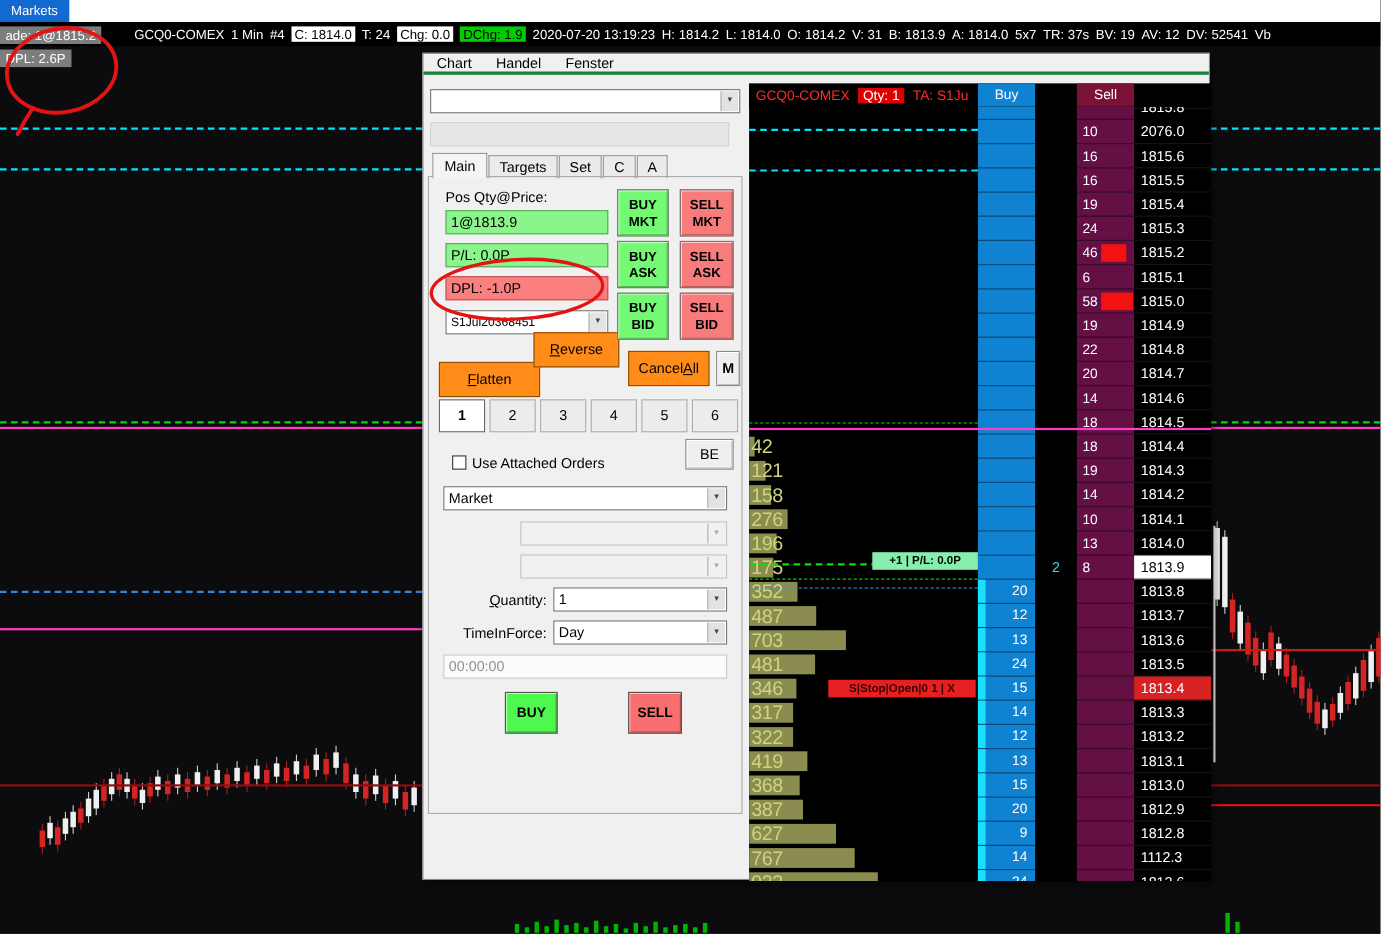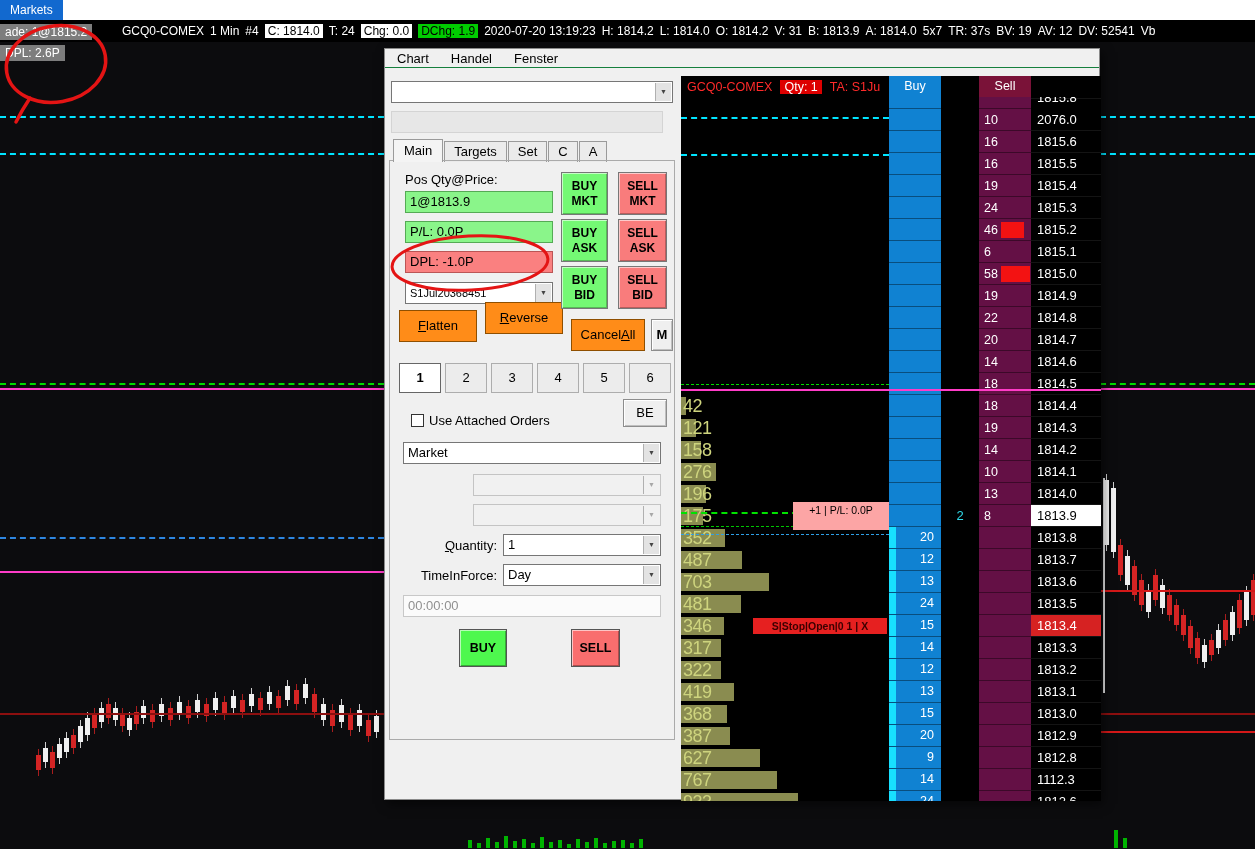--- a/index.html
+++ b/index.html
@@ -28,21 +28,21 @@
   #topbar span { flex:0 0 auto; }
   #trade-overlay-label { position:absolute; left:0; top:24px; background:#7d7d7d; color:#fff; font-size:12px;
      padding:1px 5px; z-index:4; }
   #dpl-overlay-label { position:absolute; left:0; top:45px; background:#7d7d7d; color:#fff; font-size:12px;
      padding:1px 5px; z-index:4; }
 
   
   #panel { position:absolute; left:384px; top:48px; width:716px; height:752px; background:#f0f0f0;
      border:1px solid #8a8a8a; box-shadow:3px 4px 10px rgba(0,0,0,.55); z-index:10; }
   #menu-bar { height:19px; display:flex; align-items:center; gap:22px; padding-left:12px;
-     font-size:13px; color:#000; border-bottom:1px solid #15803d; }
+     font-size:13px; color:#000; border-bottom:3px solid #15803d; }
   .menu-item { cursor:default; }
   #form-area { position:absolute; left:0; top:27px; width:294px; bottom:0;text-decoration:underline; }
 
   .combo { position:absolute; height:22px; background:#fff; border:1px solid #767676; font-size:13px;
      line-height:20px; padding-left:4px; padding-right:18px; white-space:nowrap; overflow:hidden; color:#000; }
   .combo .arrow { position:absolute; right:1px; top:1px; width:16px; height:18px; background:#e3e3e3;
      border-left:1px solid #b0b0b0; text-align:center; font-size:7px; line-height:18px; color:#444; }
   .combo.disabled { background:#f1f1f1; border-color:#c4c4c4; }
   .combo.disabled .arrow { background:#f1f1f1; color:#a8a8a8; }
 
@@ -103,22 +103,22 @@
   .cell-sell { width:52px; background:#641045; border-bottom:1px solid rgba(0,0,0,.4); display:flex; align-items:center; }
   .sell-num { font-size:12.5px; color:#fff; padding-left:5px; }
   .sell-bar { height:16px; background:#f31212; margin-left:3px; }
   .cell-price { width:70px; font-size:13px; line-height:22px; color:#fff; padding-left:6px; border-bottom:1px solid #141414; }
   .cell-price.last { background:#fff; color:#000; }
   .cell-price.stop { background:#d62222; color:#fff; }
   .clipped .cell-price { position:relative; top:-10px; }
   .overlay { position:absolute; left:0; z-index:3; height:0; }
   .overlay.dash { border-top:2px dashed; }
   .overlay.solid { height:2px; }
-  #pos-label { position:absolute; z-index:4; top:405px; left:112px; width:96px; height:28px; background:#fca5a5;
-     color:#000; font-size:10.5px; font-weight:normal; text-align:center; line-height:16px; }
+  #pos-label { position:absolute; z-index:4; top:405px; left:112px; width:96px; height:16px; background:#86efac;
+     color:#000; font-size:10.5px; font-weight:bold; text-align:center; line-height:16px; }
   #stop-label { position:absolute; z-index:4; top:521px; left:72px; width:134px; height:16px; background:#e62020;
      color:#3c0000; font-size:10.5px; font-weight:bold; text-align:center; line-height:16px; white-space:nowrap; }
 
   .annot { position:absolute; z-index:30; pointer-events:none; }
 </style>
 </head>
 <body>
 
 <div id="chart-layer">
   <div class="hline dash" style="left:0;top:116px;width:384px;border-color:#00e5ff"></div>
@@ -334,21 +334,21 @@
 
     <div class="lbl" style="left:20px;top:96px">Pos Qty@Price:</div>
     <div class="field green" style="left:20px;top:115px">1@1813.9</div>
     <div class="field green" style="left:20px;top:145px">P/L: 0.0P</div>
     <div class="field red" style="left:20px;top:175px">DPL: -1.0P</div>
     <div class="combo" style="left:20px;top:206px;width:148px;font-size:11px">
       <span class="val">S1Jul20368451</span>
       <span class="arrow">▼</span>
     </div>
 
-    <div class="obtn" id="flatten-btn" style="left:14px;top:234px;width:78px"><u>F</u><span>l</span><span>a</span><span>t</span><span>t</span><span>e</span><span>n</span></div>
+    <div class="obtn" id="flatten-btn" style="left:14px;top:253px;width:92px"><u>F</u><span>l</span><span>a</span><span>t</span><span>t</span><span>e</span><span>n</span></div>
     <div class="obtn" id="reverse-btn" style="left:100px;top:226px;width:78px"><u>R</u><span>e</span><span>v</span><span>e</span><span>r</span><span>s</span><span>e</span></div>
     <div class="obtn" id="cancel-btn" style="left:186px;top:243px;width:74px"><span>C</span><span>a</span><span>n</span><span>c</span><span>e</span><span>l</span><u>A</u><span>l</span><span>l</span></div>
     <div class="gbtn" style="left:266px;top:243px;width:22px;height:32px;line-height:30px;font-weight:bold">M</div>
 
     <div class="gbtn" style="left:238px;top:323px;width:44px;height:28px;line-height:26px">BE</div>
     <div class="checkbox" style="left:26px;top:338px"></div>
     <div class="lbl" style="left:44px;top:337px">Use Attached Orders</div>
 
     <div class="combo" style="left:18px;top:366px;width:258px">
       <span class="val">Market</span>

